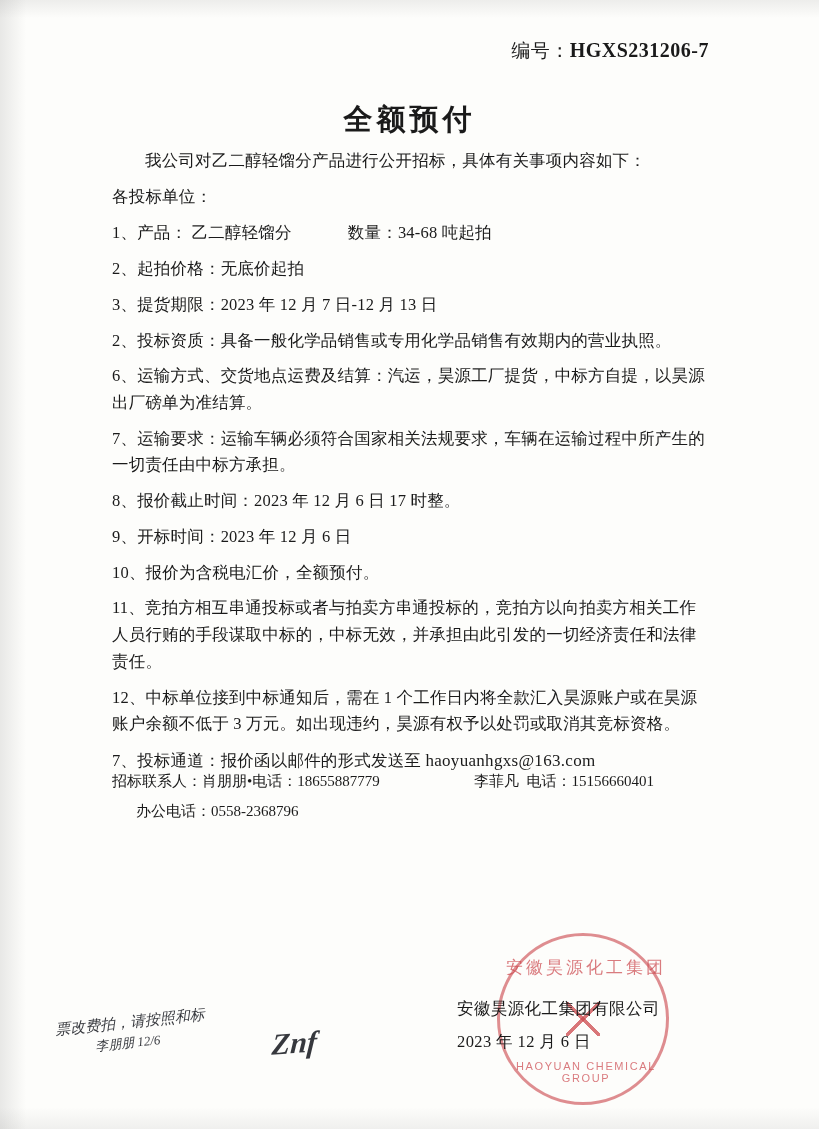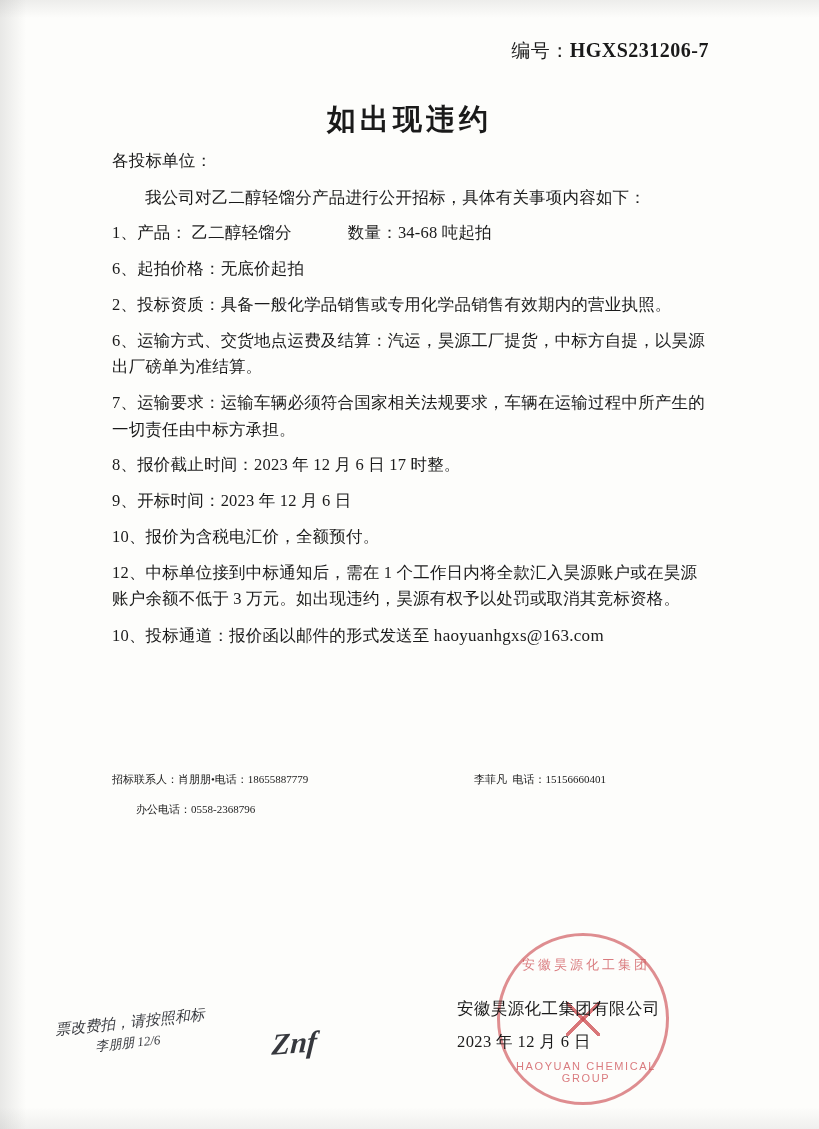--- a/index.html
+++ b/index.html
@@ -107,21 +107,21 @@
     font-size: 17px;
     letter-spacing: 0.3px;
     border-bottom: 0px;
   }
 
   .contacts {
     position: absolute;
     left: 112px;
     top: 772px;
     width: 600px;
-    font-size: 11px;
+    font-size: 15px;
   }
   .contact-row {
     position: relative;
     height: 30px;
   }
   .contact-left {
     position: absolute;
     left: 0;
     white-space: nowrap;
   }
@@ -173,21 +173,21 @@
     background:
       linear-gradient(45deg, transparent 46%, rgba(196,42,48,0.75) 46%, rgba(196,42,48,0.75) 54%, transparent 54%),
       linear-gradient(-45deg, transparent 46%, rgba(196,42,48,0.75) 46%, rgba(196,42,48,0.75) 54%, transparent 54%);
   }
   .seal-text-top, .seal-text-bottom {
     position: absolute;
     left: 0;
     width: 172px;
     text-align: center;
     color: rgba(196, 42, 48, 0.72);
-    font-size: 13px;
+    font-size: 17px;
     letter-spacing: 3px;
     font-family: "Liberation Serif", serif;
   }
   .seal-text-top { top: 20px; }
   .seal-text-bottom {
     bottom: 18px;
     font-size: 11px;
     letter-spacing: 1.6px;
     font-family: "Liberation Sans", sans-serif;
     margin-top: 24px;
@@ -228,43 +228,45 @@
 <div class="page">
 
   <div class="scan-edge-left"></div>
   <div class="scan-edge-top"></div>
   <div class="scan-edge-bottom"></div>
 
   <div class="doc-number">
     <span class="label">编号：</span><span class="value">HGXS231206-7</span>
   </div>
 
-  <div class="title">如出现违约</div>
+  <div class="title">全额预付</div>
 
   <div class="body-block">
 
+    <p class="p indent">我公司对乙二醇轻馏分产品进行公开招标，具体有关事项内容如下：</p>
+
     <p class="p salutation">各投标单位：</p>
-
-    <p class="p indent">我公司对乙二醇轻馏分产品进行公开招标，具体有关事项内容如下：</p>
 
     <p class="p">
       <span>1、产品：  乙二醇轻馏分</span><span class="qty-gap"></span><span>数量：34-68 吨起拍</span>
     </p>
 
-    <p class="p">6、起拍价格：无底价起拍</p>
+    <p class="p">2、起拍价格：无底价起拍</p>
+    <p class="p">3、提货期限：2023 年 12 月 7 日-12 月 13 日</p>
     <p class="p">2、投标资质：具备一般化学品销售或专用化学品销售有效期内的营业执照。</p>
     <p class="p gap-top">6、运输方式、交货地点运费及结算：汽运，昊源工厂提货，中标方自提，以昊源出厂磅单为准结算。</p>
     <p class="p gap-top">7、运输要求：运输车辆必须符合国家相关法规要求，车辆在运输过程中所产生的一切责任由中标方承担。</p>
     <p class="p gap-top">8、报价截止时间：2023 年 12 月 6 日 17 时整。</p>
     <p class="p gap-top">9、开标时间：2023 年 12 月 6 日</p>
     <p class="p gap-top">10、报价为含税电汇价，全额预付。</p>
+    <p class="p gap-top">11、竞拍方相互串通投标或者与拍卖方串通投标的，竞拍方以向拍卖方相关工作人员行贿的手段谋取中标的，中标无效，并承担由此引发的一切经济责任和法律责任。</p>
     <p class="p gap-top">12、中标单位接到中标通知后，需在 1 个工作日内将全款汇入昊源账户或在昊源账户余额不低于 3 万元。如出现违约，昊源有权予以处罚或取消其竞标资格。</p>
 
     <p class="p gap-top">
-      <span>10、投标通道：报价函以邮件的形式发送至</span>
+      <span>7、投标通道：报价函以邮件的形式发送至</span>
       <span class="email">haoyuanhgxs@163.com</span>
     </p>
 
   </div>
 
   <div class="contacts">
     <div class="contact-row">
       <span class="contact-left">
         <span>招标联系人：</span><span>肖朋朋</span>•<span>电话：</span><span>18655887779</span>
       </span>

